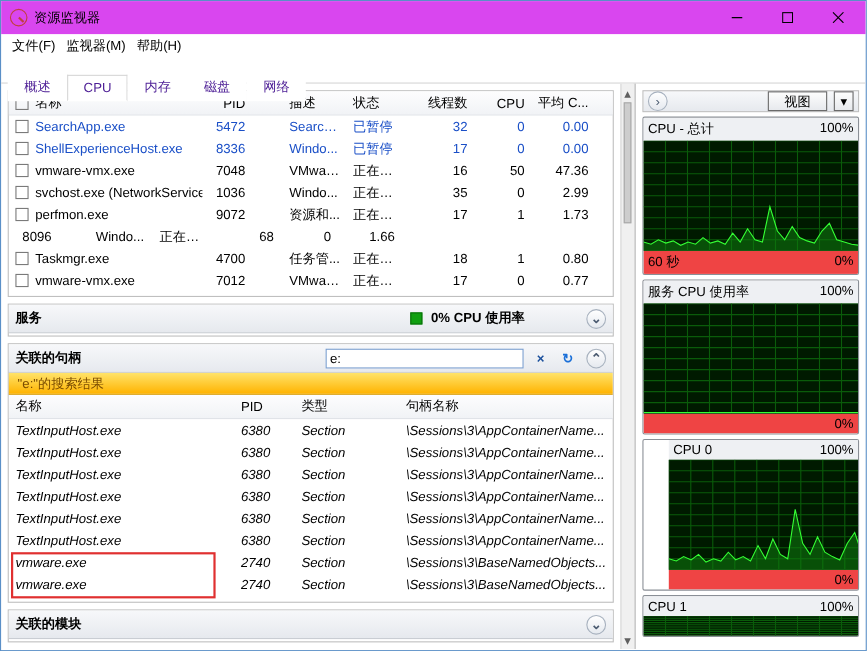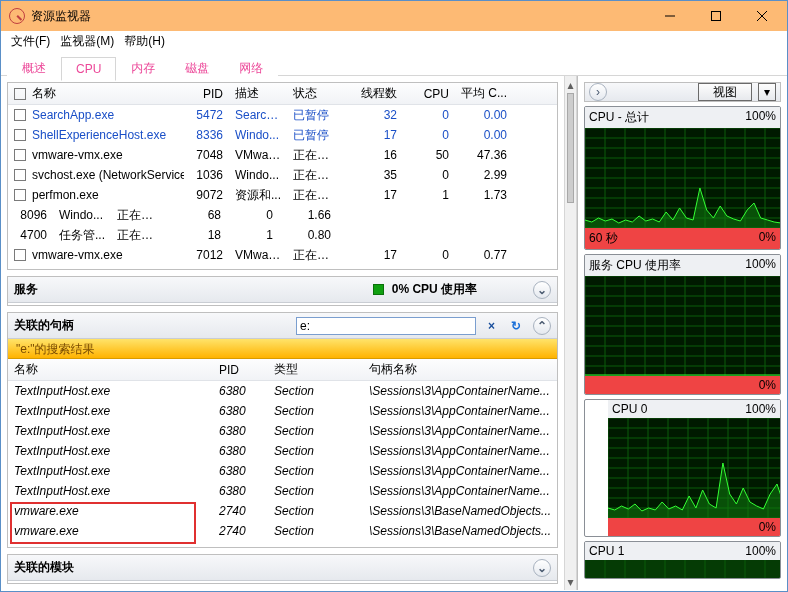--- a/index.html
+++ b/index.html
@@ -1,27 +1,27 @@
 <!DOCTYPE html>
 <html><head>
 <meta charset="utf-8">
 <style>
 * { margin:0; padding:0; box-sizing:border-box; font-family:"Microsoft YaHei","Segoe UI",Tahoma,sans-serif; font-size:12px; }
 body { background:#fff; width:788px; height:592px; overflow:hidden; border:1px solid #5a8fc7; }
-.titlebar { height:30px; display:flex; align-items:center; padding:0 2px; background:#fdba74; }
+.titlebar { height:30px; display:flex; align-items:center; padding:0 2px; background:#d946ef; }
 .titlebar .appicon { width:16px; height:16px; margin:0 6px; border:1.5px solid #c04040; border-radius:50%; position:relative; }
 .titlebar .appicon::after { content:""; position:absolute; width:1.5px; height:6px; background:#c04040; left:50%; top:50%; transform-origin:top; transform:translateX(-50%) rotate(-45deg); }
 .titlebar .title { flex:1; color:#000; font-size:12px; }
 .titlebar .winbtns { display:flex; }
 .titlebar .winbtn { width:46px; height:30px; display:flex; align-items:center; justify-content:center; color:#000; }
 .titlebar .winbtn svg { display:block; }
 .menubar { height:20px; display:flex; gap:2px; padding:0 6px; align-items:center; }
 .menubar span { padding:2px 4px; }
 .tabs { display:flex; border-bottom:1px solid #d6d6d6; padding-left:6px; height:25px; align-items:flex-end; }
-.tab { padding:4px 14px; border:1px solid transparent; border-bottom:none; position:relative; top:6px; background:#fff; color:#ec4899;}
+.tab { padding:4px 14px; border:1px solid transparent; border-bottom:none; position:relative; top:17px; background:#fff; color:#4c1d95;}
 .tab.active { border-color:#d6d6d6; background:#fff; border-bottom:1px solid #fff; }
 .content { display:flex; height:calc(100% - 76px); }
 .leftpane { flex:1; display:flex; flex-direction:column; border-right:1px solid #d6d6d6; overflow:hidden; }
 .rightpane { width:210px; display:flex; flex-direction:column; padding:6px 6px 0 6px; gap:4px; overflow:hidden; border-left:1px solid #bfbfbf;}
 
 .panel { border:1px solid #bfbfbf; margin:6px 6px 0 6px; display:flex; flex-direction:column; }
 .panel.processes { flex:0 0 188px; }
 .panel.services { flex:0 0 30px; }
 .panel.handles { flex:1; min-height:0; }
 .panel.modules { flex:0 0 30px;text-align:right; }
@@ -32,21 +32,21 @@
 .panelheader .refresh { color:#1a6fd8; padding:0 4px; font-weight:700;}
 .chevbtn { width:18px; height:18px; border:1px solid #a8b2bf; border-radius:50%; background:linear-gradient(#fff,#e5e9ef); display:flex; align-items:center; justify-content:center; color:#4a5a70;}
 .greensq { width:11px; height:11px; background:#10a010; border:1px solid #0a700a; }
 .colhdr { display:flex; height:22px; align-items:center; border-bottom:1px solid #e0e3e8; background:linear-gradient(#fdfdfe,#f1f3f6); }
 .colhdr .col, .row .col { padding:0 6px; white-space:nowrap; overflow:hidden; text-overflow:ellipsis; }
 .rows { overflow:hidden; flex:1; }
 .row { display:flex; height:20px; align-items:center; }
 .row.blue { color:#1a4fc7; }
 .chk { width:12px; height:12px; border:1px solid #7a7a7a; margin-right:6px; flex-shrink:0;}
 
-.p-name{width:176px; display:flex; align-items:center;} .p-pid{width:45px; text-align:right;} .p-desc{width:58px;} .p-stat{width:58px;} .p-thr{width:58px; text-align:right;} .p-cpu{width:52px; text-align:right;} .p-avg{width:58px; text-align:right;}
+.p-name{width:176px; display:flex; align-items:center;} .p-pid{width:45px; text-align:right;} .p-desc{width:58px;margin-left:28px;} .p-stat{width:58px;} .p-thr{width:58px; text-align:right;} .p-cpu{width:52px; text-align:right;} .p-avg{width:58px; text-align:right;}
 
 .h-name{width:205px;} .h-pid{width:55px;} .h-type{width:95px;} .h-hn{flex:1;}
 .yellowbar { background:linear-gradient(#ffe36a,#ffb300); color:#7a4b00; height:20px; padding:2px 8px; font-size:12px; border-bottom:1px solid #d89b00;}
 .highlightbox { position:absolute; border:2px solid #e03030; pointer-events:none; }
 
 .rtop { height:24px; background:linear-gradient(#f7f8fa,#e6e9ee); border:1px solid #bfbfbf; display:flex; align-items:center; justify-content:flex-end; padding:0 4px; gap:6px;}
 .rtop .chevleft { margin-right:auto; }
 .viewbtn { height:18px; border:1px solid #6a6a6a; background:linear-gradient(#fdfdfd,#e7e9ed); padding:0 14px; display:flex; align-items:center;}
 .dropbtn { width:18px; height:18px; border:1px solid #6a6a6a; background:linear-gradient(#fdfdfd,#e7e9ed); display:flex; align-items:center; justify-content:center;}
 .chartblock { border:1px solid #8a8f96; border-radius:2px; overflow:hidden; }
@@ -185,20 +185,24 @@
               </div>
               <div class="row">
                 <div class="col p-pid">8096</div>
                 <div class="col p-desc">Windo...</div>
                 <div class="col p-stat">正在运行</div>
                 <div class="col p-thr">68</div>
                 <div class="col p-cpu">0</div>
                 <div class="col p-avg">1.66</div>
               </div>
               <div class="row">
+                <div class="col p-name">
+                  <span class="chk"></span>
+                  <span>Taskmgr.exe</span>
+                </div>
                 <div class="col p-pid">4700</div>
                 <div class="col p-desc">任务管...</div>
                 <div class="col p-stat">正在运行</div>
                 <div class="col p-thr">18</div>
                 <div class="col p-cpu">1</div>
                 <div class="col p-avg">0.80</div>
               </div>
               <div class="row">
                 <div class="col p-name">
                   <span class="chk"></span>

